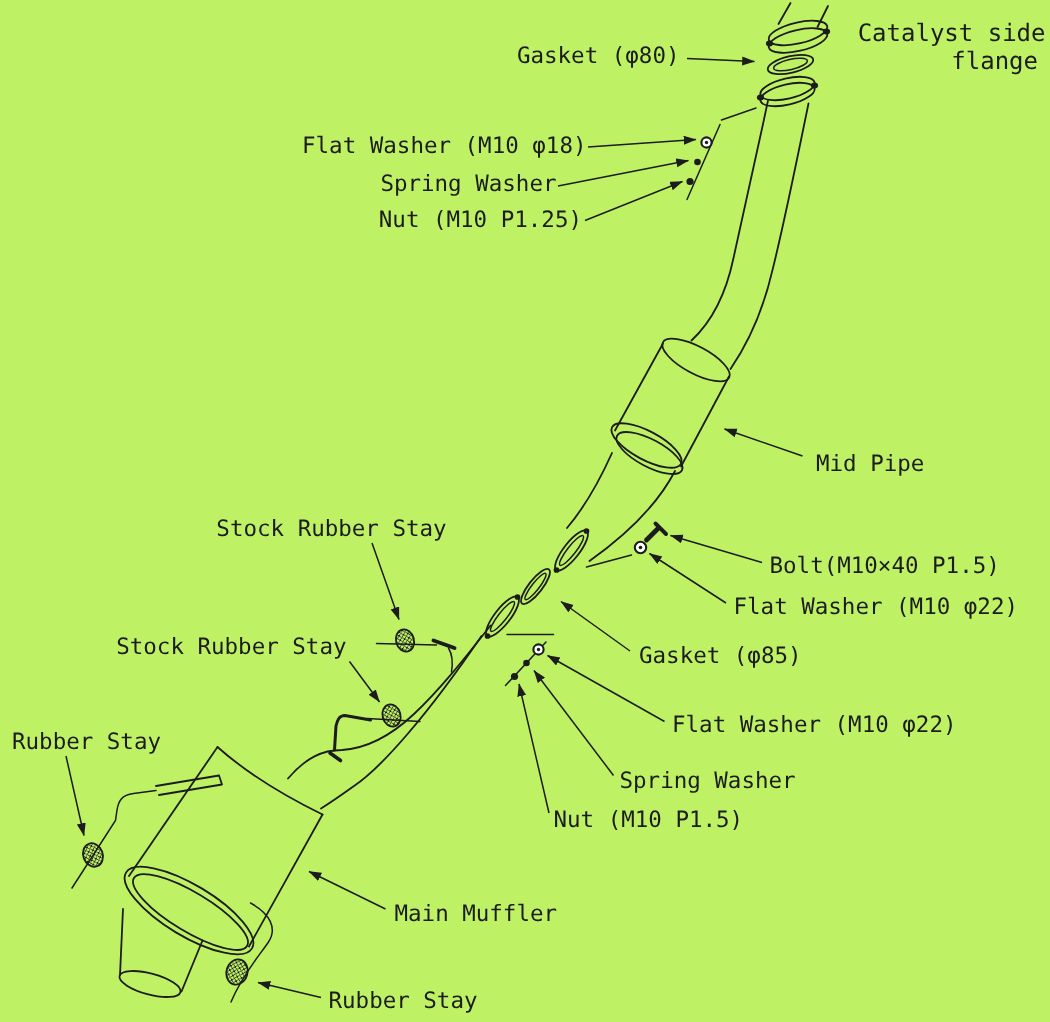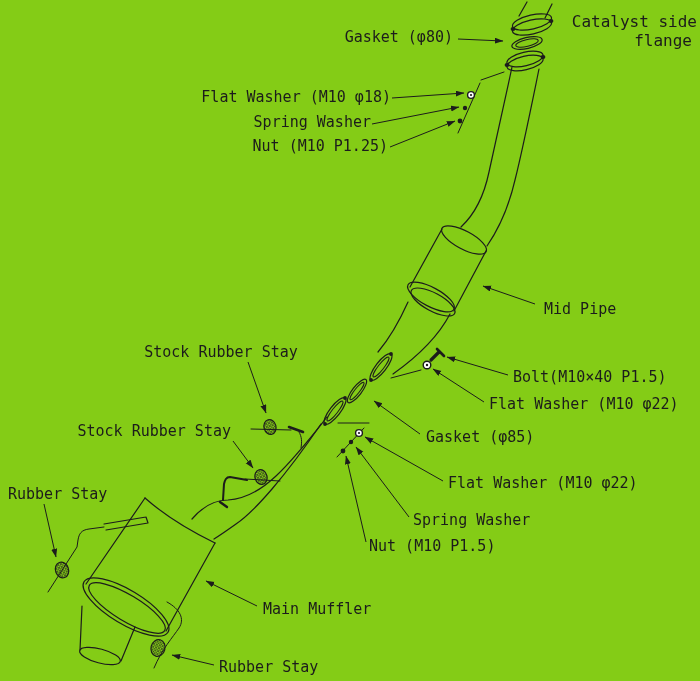--- a/index.html
+++ b/index.html
@@ -1,17 +1,17 @@
 <!DOCTYPE html>
 <html><head>
 <meta charset="utf-8">
 <style>
   html,body{margin:0;padding:0;background:#ffffff;}
   body{width:700px;height:681px;overflow:hidden;}
-  .stage{position:relative;width:700px;height:681px;background:#84cc16;}
+  .stage{position:relative;width:700px;height:681px;background:#bef264;}
   svg{display:block;}
   svg text{
     font-family:"DejaVu Sans Mono","Liberation Mono",monospace;
     font-size:15px;
     fill:#1c1c1c;
   }
   svg text.big{font-size:16px;}
   .ln{stroke:#1c1c1c;fill:none;stroke-width:1.2;stroke-linecap:round;stroke-linejoin:round;}
   .thin{stroke:#1c1c1c;fill:none;stroke-width:1;stroke-linecap:round;}
   .leader{stroke:#1c1c1c;fill:none;stroke-width:1;}

